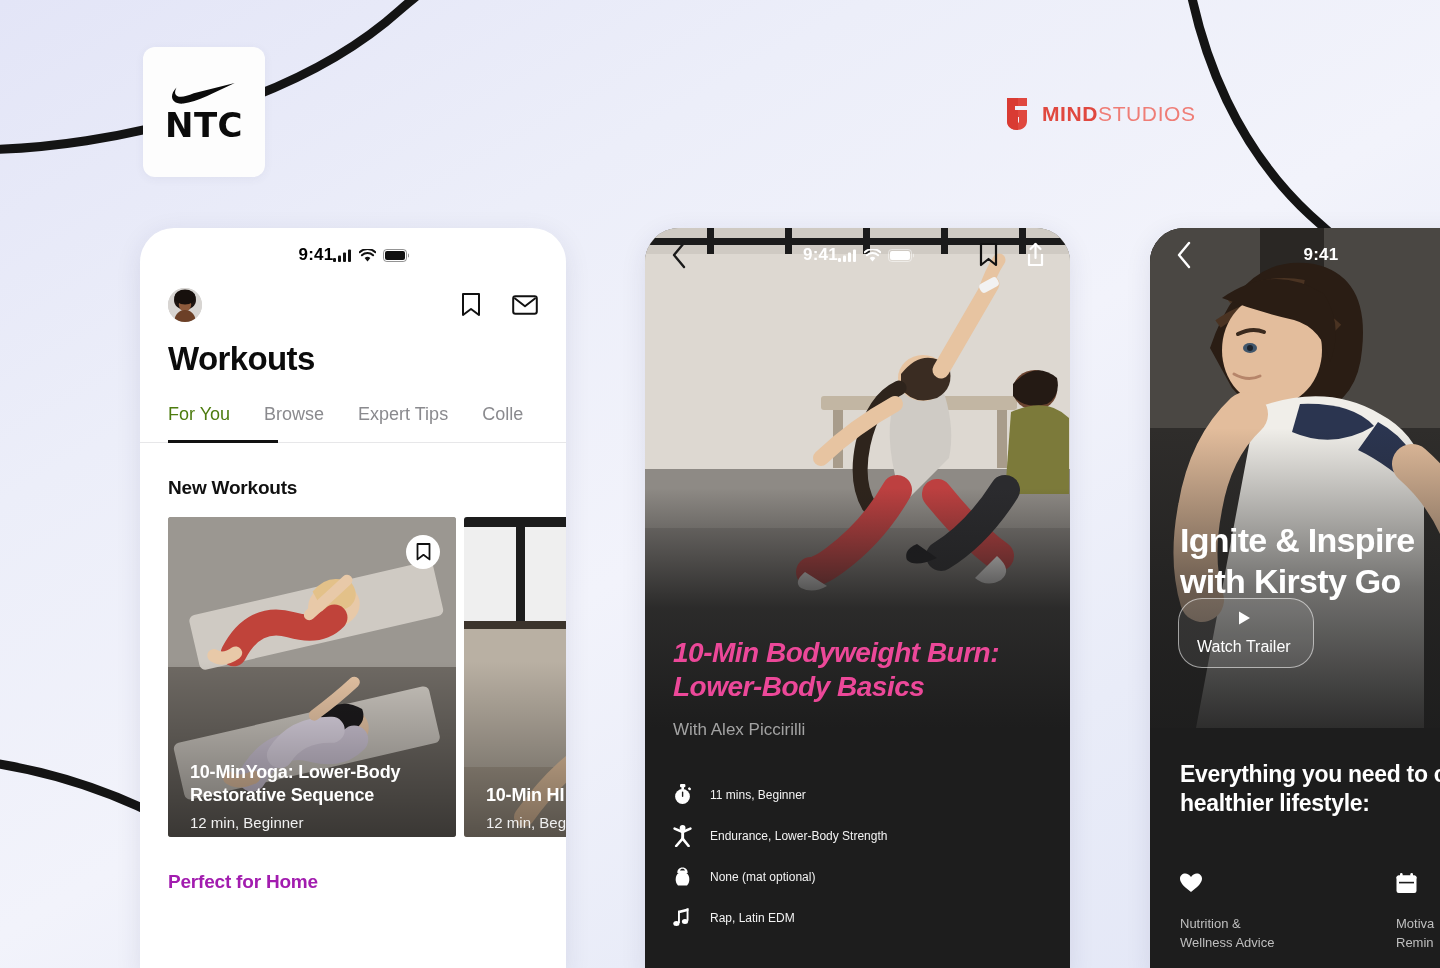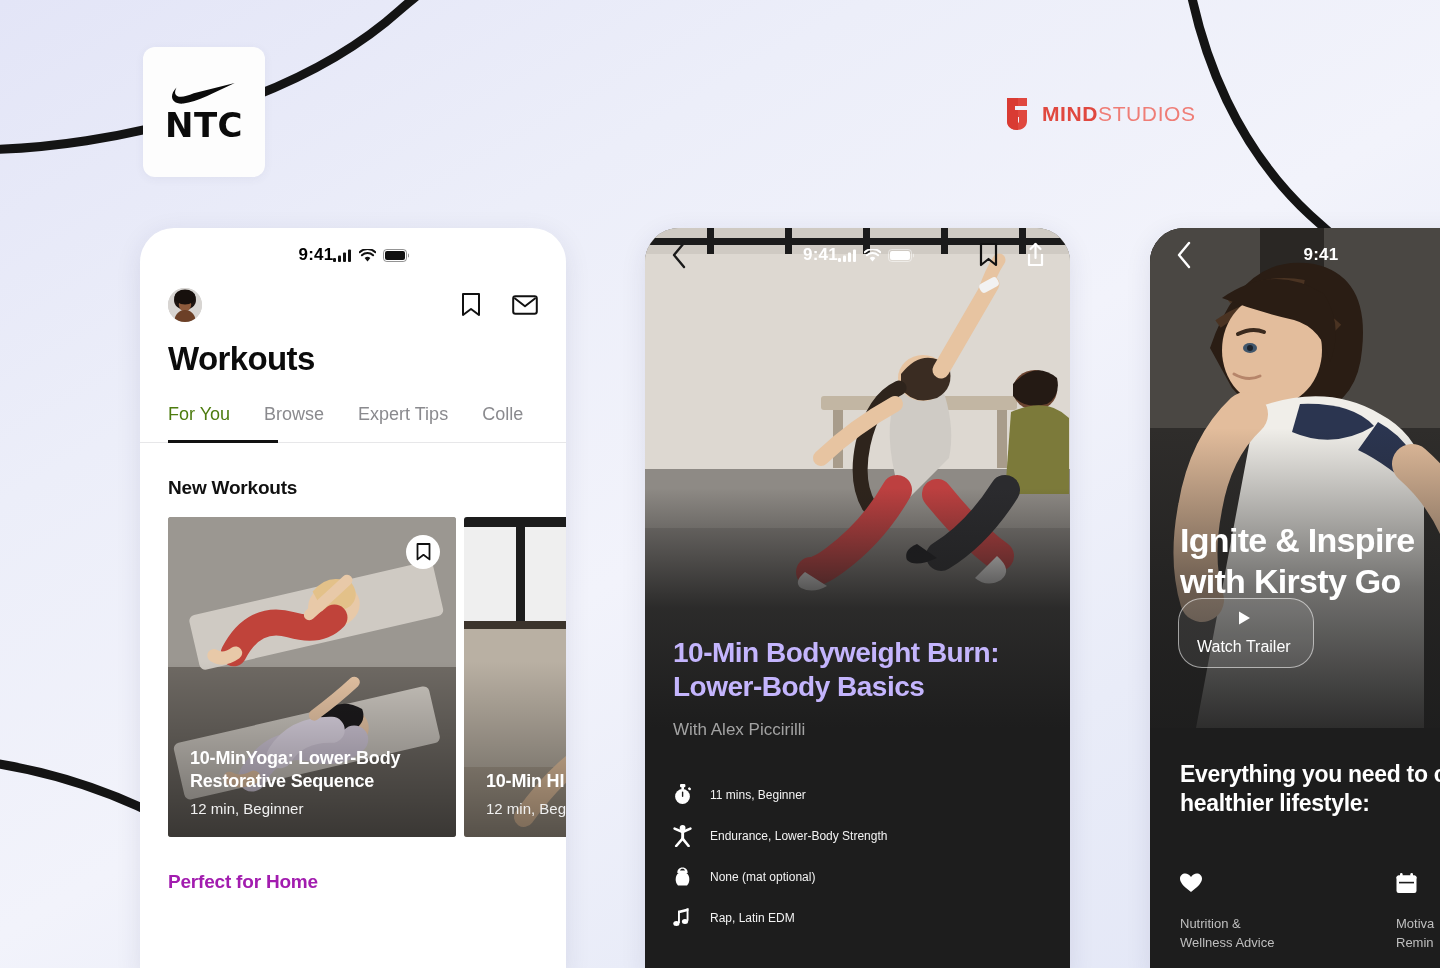--- a/index.html
+++ b/index.html
@@ -51,32 +51,32 @@
   .tab { font-size: 18px; color: #8a8a8e; white-space: nowrap; padding-bottom: 18px; }
   .tab.active { color: #4d7c0f; }
   .tab-rule { position: absolute; left: 0; right: 0; bottom: 0; height: 1px; background: #e7e7e9; }
   .tab-underline { position: absolute; left: 28px; width: 110px; bottom: 0; height: 3px; background: #111; }
   .p1-section { font-size: 19px; font-weight: 700; color: #111; padding: 34px 28px 0 28px; letter-spacing: -.2px; }
   .card-row { display: flex; gap: 8px; padding: 18px 0 0 28px; }
   .wcard { position: relative; border-radius: 3px; overflow: hidden; flex: none; }
   .wcard-1 { width: 288px; height: 320px; }
   .wcard-2 { width: 288px; height: 320px; }
   .wcard-shade { position: absolute; inset: 0; background: linear-gradient(to bottom, rgba(0,0,0,0) 45%, rgba(0,0,0,.48) 100%); }
-  .wcard-text { position: absolute; left: 22px; right: 18px; bottom: 20px; color: #fff; }
+  .wcard-text { position: absolute; left: 22px; right: 18px; bottom: 6px; color: #fff; }
   .wcard-title { font-size: 18px; font-weight: 700; line-height: 1.28; letter-spacing: -.2px; }
   .wcard-meta { font-size: 15px; margin-top: 7px; color: #f0f0f0; }
   .bookmark-fab { position: absolute; right: 16px; top: 18px; width: 34px; height: 34px; border-radius: 50%; background: #fff; display: flex; align-items: center; justify-content: center; }
   .p1-section2 { font-size: 19px; font-weight: 700; color: #a21caf; padding: 34px 28px 0 28px; letter-spacing: -.2px; }
 
   
   .p2-hero { position: relative; height: 500px; overflow: hidden; }
   .p2-nav { position: absolute; left: 0; right: 0; top: 0; height: 54px; display: flex; align-items: center; justify-content: space-between; padding: 0 24px 0 26px; z-index: 4; }
   .p2-nav-right { display: flex; gap: 26px; align-items: center; }
   .p2-body { background: #1d1d1d; padding: 0 28px; }
-  .p2-title { color: #c4b5fd; font-size: 28px; font-weight: 700; line-height: 1.22; letter-spacing: -.5px; margin-top: -92px; position: relative; z-index: 3; }
+  .p2-title { color: #ec4899; font-size: 28px; font-weight: 700; line-height: 1.22; letter-spacing: -.5px; margin-top: -92px; position: relative; z-index: 3; font-style: italic; }
   .p2-sub { color: #a3a3a3; font-size: 17px; margin-top: 16px; position: relative; z-index: 3; }
   .p2-list { margin-top: 34px; }
   .p2-item { display: flex; align-items: center; gap: 18px; height: 41px; }
   .p2-item-text { color: #f2f2f2; font-size: 12px; }
 
   
   .p3-hero { position: relative; height: 500px; overflow: hidden; }
   .p3-nav { position: absolute; left: 0; right: 0; top: 0; height: 54px; display: flex; align-items: center; padding: 0 26px; z-index: 4; }
   .p3-title { position: absolute; left: 30px; right: -60px; bottom: 126px; color: #fff; font-size: 34px; font-weight: 700; line-height: 1.2; letter-spacing: -.7px; z-index: 3; white-space: nowrap; }
   .p3-trailer { position: absolute; left: 28px; bottom: 60px; z-index: 3; display: inline-flex; align-items: center; gap: 12px; border: 1px solid rgba(255,255,255,.55); border-radius: 24px; padding: 11px 22px 11px 18px; color: #fff; font-size: 16px; background: rgba(255,255,255,.08); flex-direction: column; }

